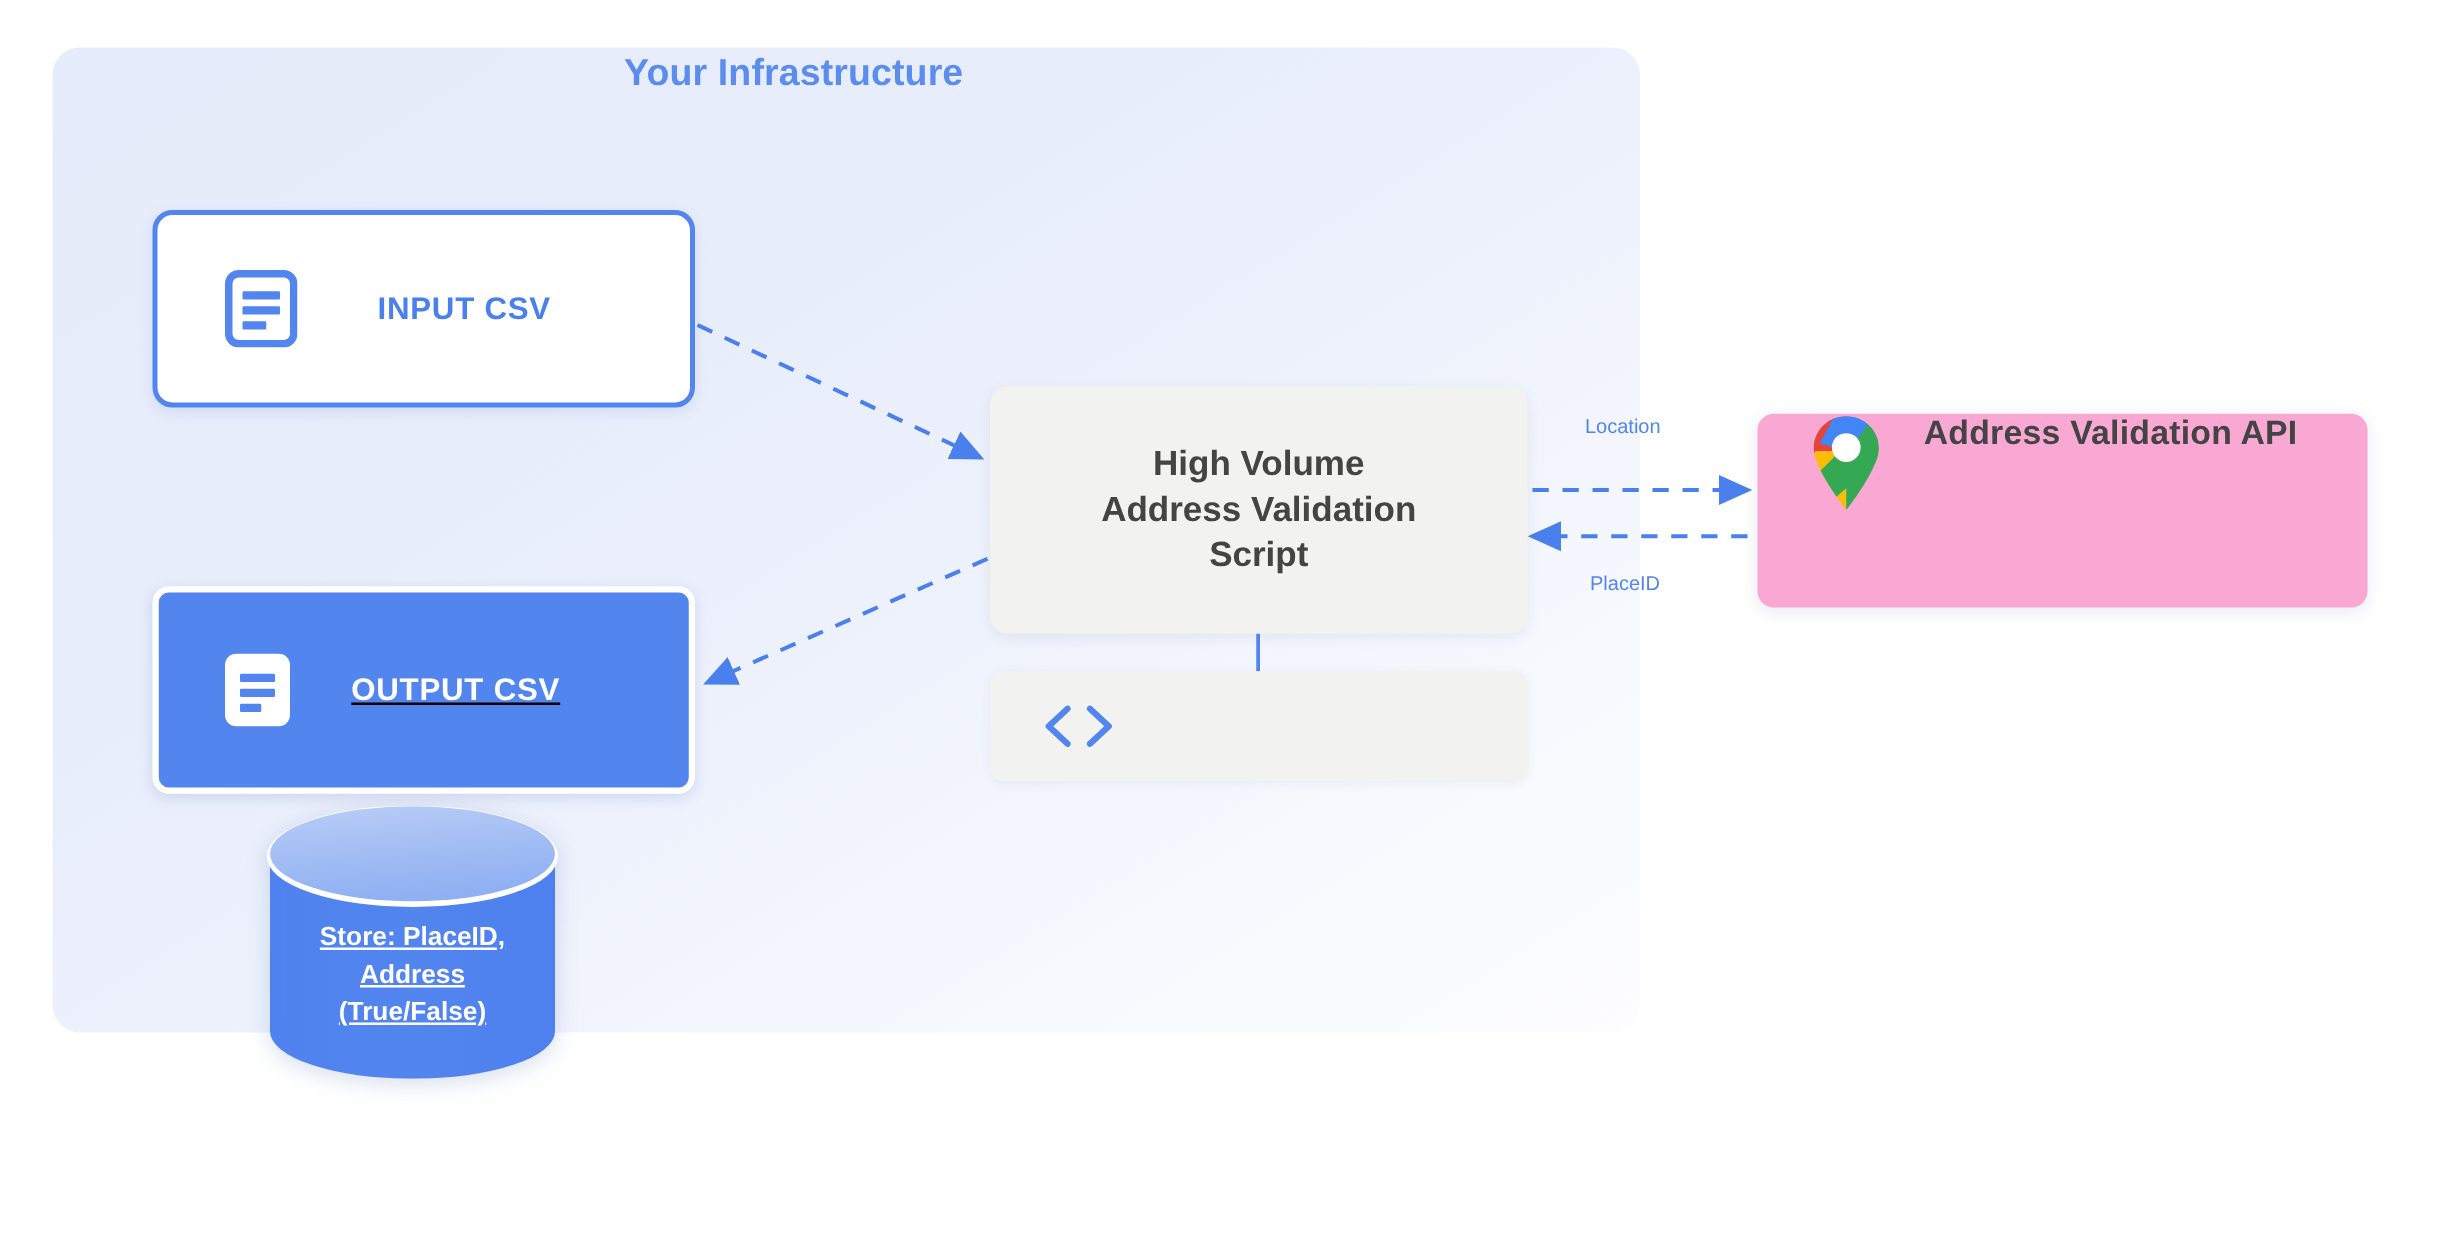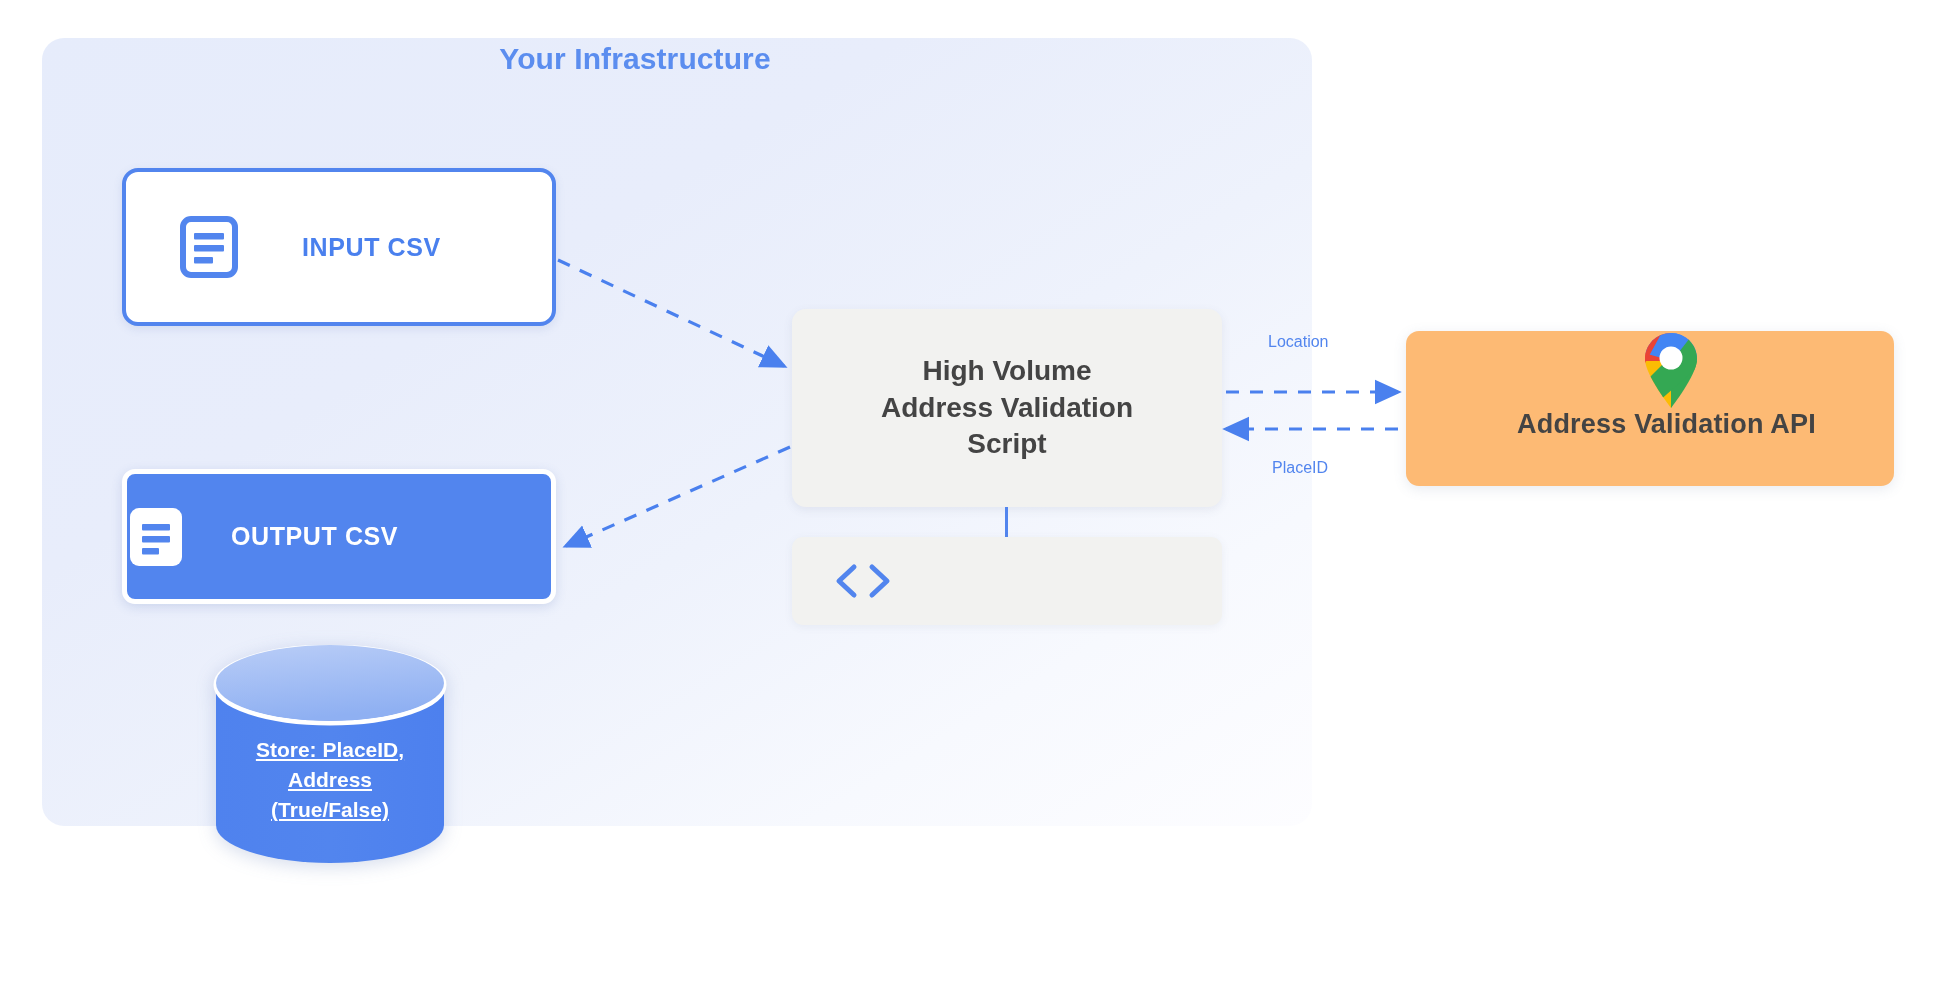--- a/index.html
+++ b/index.html
@@ -71,25 +71,27 @@
     color: #4a80ee;
     letter-spacing: 0.6px;
     margin-left: 48px;
   }
 
   
   #output-csv {
     left: 122px;
     top: 469px;
     width: 434px;
-    height: 135px;
+    height: 166px;
     background: #5285ee;
     border: 5px solid #ffffff;
     border-radius: 13px;
     box-shadow: 0 3px 11px rgba(70,100,170,0.18);
+    padding-left: 50px;
+    text-decoration: underline;
   }
   #output-csv .node-label {
     font-size: 25px;
     font-weight: 600;
     color: #ffffff;
     letter-spacing: 0.6px;
     margin-left: 46px;
   }
 
   
@@ -156,26 +158,24 @@
     margin-right: 24px;
   }
 
   
   #api-box {
     position: absolute;
     left: 1406px;
     top: 331px;
     width: 488px;
     height: 155px;
-    background: #fdba74;
+    background: #f9a8d4;
     border-radius: 13px;
     box-shadow: 0 3px 13px rgba(90,110,150,0.14);
     display: flex;
-    align-items: center;
-    flex-direction: column;
   }
   #api-box .maps-pin { width: 58px; height: 78px; margin-left: 42px; flex: none; }
   #api-box .api-label {
     font-size: 27px;
     font-weight: 700;
     color: #444444;
     margin-left: 33px;
     letter-spacing: 0.2px;
   }
 

